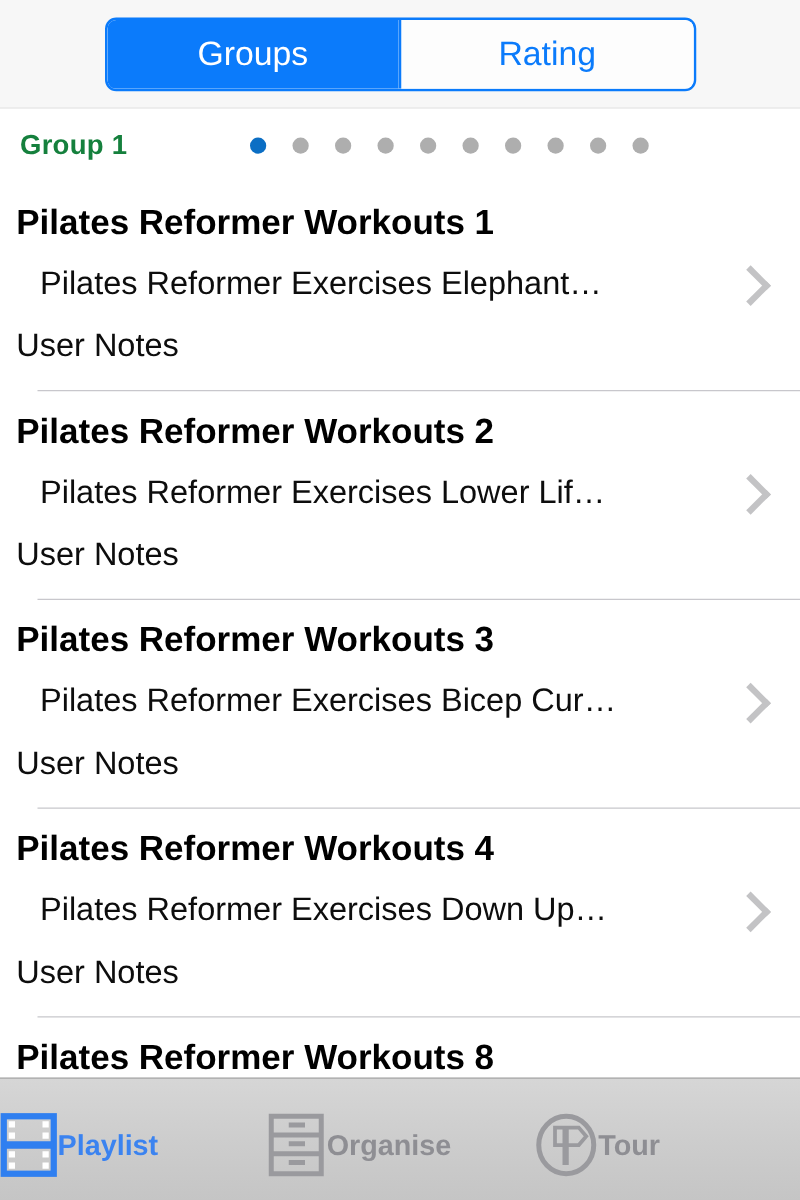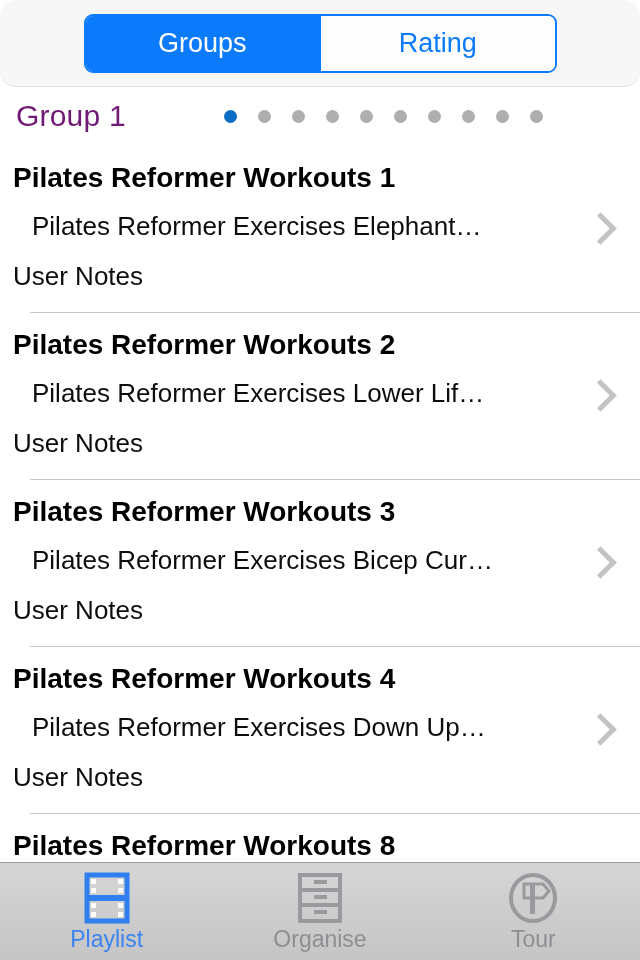--- a/index.html
+++ b/index.html
@@ -18,21 +18,20 @@
 
   
   .segbar {
     height: 87px;
     background: #f7f7f7;
     border-bottom: 1px solid #e2e2e2;
     box-sizing: border-box;
     display: flex;
     align-items: center;
     justify-content: center;
-    border-radius: 16px;
   }
   .segmented {
     width: 473px;
     height: 59px;
     border: 2px solid #0b7bfb;
     border-radius: 9px;
     display: flex;
     overflow: hidden;
     box-sizing: border-box;
     background: #fdfdfd;
@@ -61,23 +60,23 @@
   
   .group-header {
     height: 58px;
     display: flex;
     align-items: center;
     padding-left: 16px;
     box-sizing: border-box;
     background: #ffffff;
   }
   .group-title {
-    font-size: 30px;
-    font-weight: normal;
-    color: #701a75;
+    font-size: 22px;
+    font-weight: bold;
+    color: #15803d;
     letter-spacing: 0.2px;
   }
   .dots {
     display: flex;
     align-items: center;
     margin-left: 98px;
     gap: 21px;
   }
   .dot {
     width: 13px;
@@ -158,25 +157,26 @@
     bottom: 0;
     height: 98px;
     background: linear-gradient(to bottom, #d6d6d6 0%, #cdcdcd 50%, #c5c5c5 100%);
     border-top: 1px solid #9c9c9c;
     box-sizing: border-box;
     display: flex;
   }
   .tab {
     flex: 1 1 0;
     display: flex;
-    flex-direction: column;
+    flex-direction: row;
     align-items: center;
     justify-content: flex-start;
     padding-top: 8px;
     cursor: pointer;
+    font-weight: bold;
   }
   .tab-icon {
     height: 54px;
     display: flex;
     align-items: center;
     justify-content: center;
   }
   .tab-label {
     font-size: 23px;
     color: #8e8e93;

